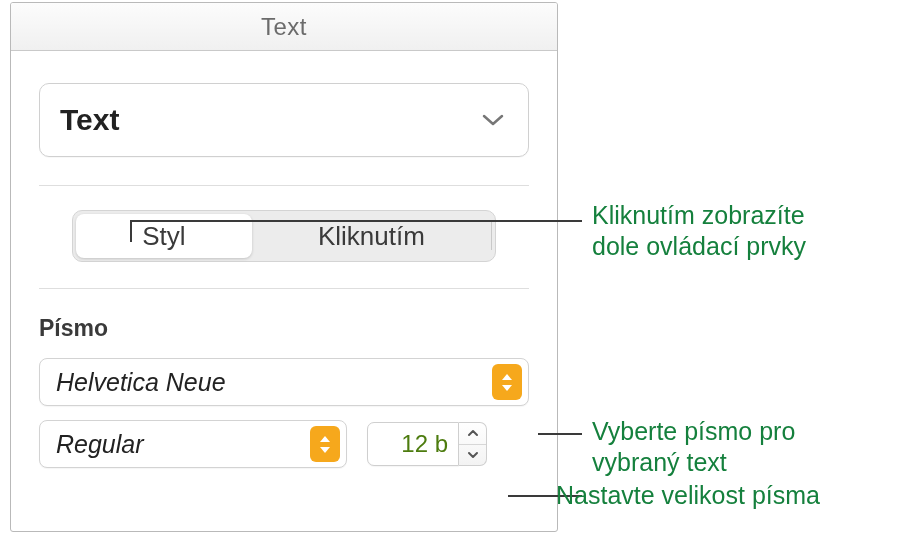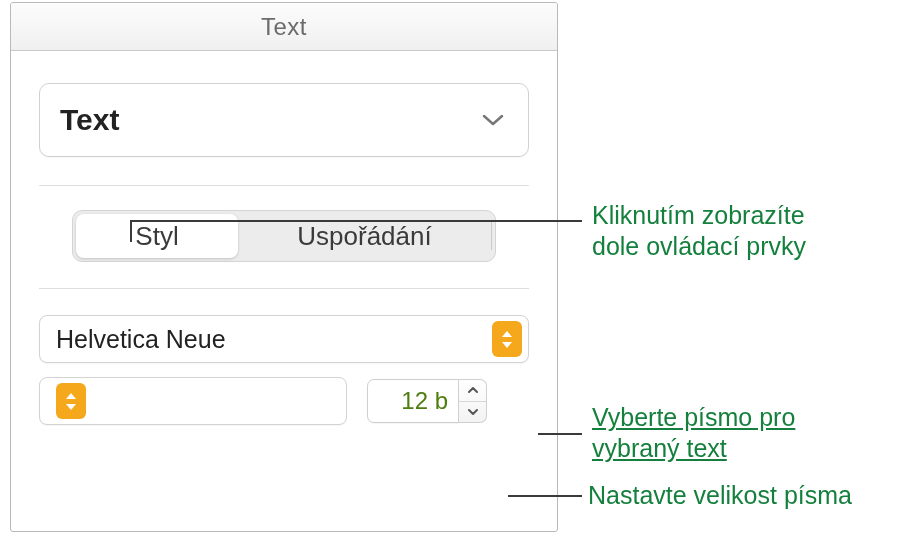--- a/index.html
+++ b/index.html
@@ -110,20 +110,21 @@
     align-items: center;
     padding-left: 16px;
     padding-right: 6px;
     position: relative;
     box-shadow: 0 1px 1px rgba(0,0,0,0.04);
   }
   .font-popup .val {
     flex: 1;
     font-size: 25px;
     color: #222;
+    font-style: italic;
   }
   .popup-arrows {
     width: 30px; height: 36px;
     background: #f6a81c;
     border-radius: 6px;
     display: flex;
     flex-direction: column;
     align-items: center;
     justify-content: center;
     gap: 3px;
@@ -201,42 +202,44 @@
       <svg class="chevron-down-lg" viewBox="0 0 22 14">
           <polyline points="2,3 11,11 20,3" fill="none" stroke="currentColor" stroke-width="2.5" stroke-linecap="round" stroke-linejoin="round"></polyline>
         </svg>
     </div>
 
     <div class="divider"></div>
 
     <div class="seg-wrap">
       <div class="seg">
         <div class="seg-item active">Styl</div>
-        <div class="seg-item">Uspořádání</div>
+        <div class="seg-item">Kliknutím</div>
         <div class="seg-sep"></div>
       </div>
     </div>
 
     <div class="divider" style="margin:26px 0 26px 0"></div>
 
+    <div class="section-label">Písmo</div>
 
     <div class="font-popup">
       <span class="val">Helvetica Neue</span>
       <span class="popup-arrows">
         <svg width="12" height="8" viewBox="0 0 12 8">
             <polygon points="6,1 11,7 1,7" fill="#fff"></polygon>
           </svg>
         <svg width="12" height="8" viewBox="0 0 12 8">
             <polygon points="1,1 11,1 6,7" fill="#fff"></polygon>
           </svg>
       </span>
     </div>
 
     <div class="row2">
       <div class="font-popup style">
+        <span class="val">Regular</span>
         <span class="popup-arrows">
           <svg width="12" height="8" viewBox="0 0 12 8">
               <polygon points="6,1 11,7 1,7" fill="#fff"></polygon>
             </svg>
           <svg width="12" height="8" viewBox="0 0 12 8">
               <polygon points="1,1 11,1 6,7" fill="#fff"></polygon>
             </svg>
         </span>
       </div>
 
@@ -258,16 +261,16 @@
     </div>
 
   </div>
 </div>
 
 <div class="callout-line" style="left:130px; top:220px; width:452px;"></div>
 <div class="callout-line" style="left:130px; top:220px; width:2px; height:22px;"></div>
 <div class="callout" style="left:592px; top:200px; width:260px;">Kliknutím zobrazíte dole ovládací prvky</div>
 
 <div class="callout-line" style="left:538px; top:433px; width:44px;"></div>
-<div class="callout" style="left:592px; top:402px; width:260px;text-decoration:underline;">Vyberte písmo pro vybraný text</div>
+<div class="callout" style="left:592px; top:416px; width:260px;">Vyberte písmo pro vybraný text</div>
 
 <div class="callout-line" style="left:508px; top:495px; width:74px;"></div>
-<div class="callout" style="left:588px; top:480px; width:320px;">Nastavte velikost písma</div>
+<div class="callout" style="left:556px; top:480px; width:320px;">Nastavte velikost písma</div>
 
 </body></html>

